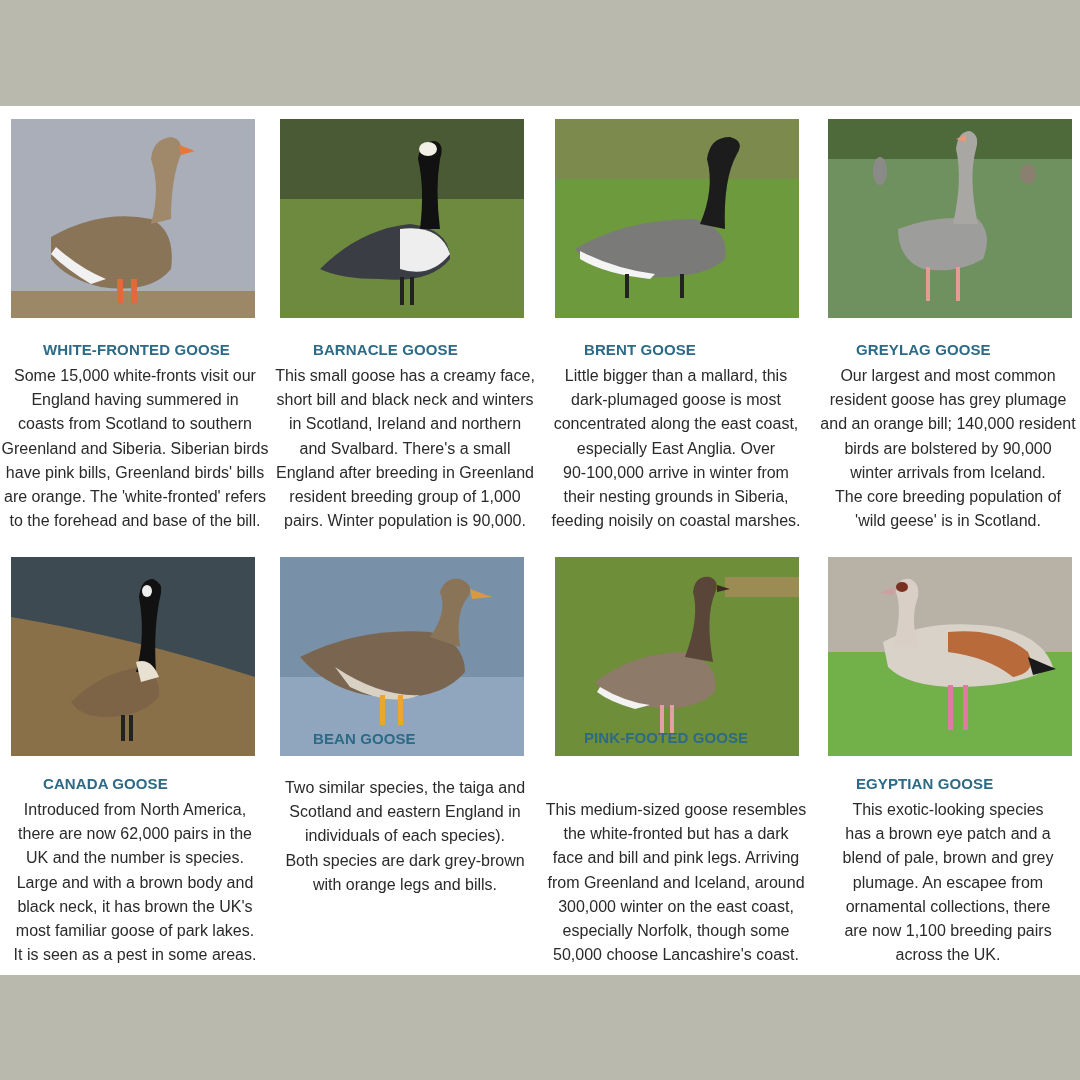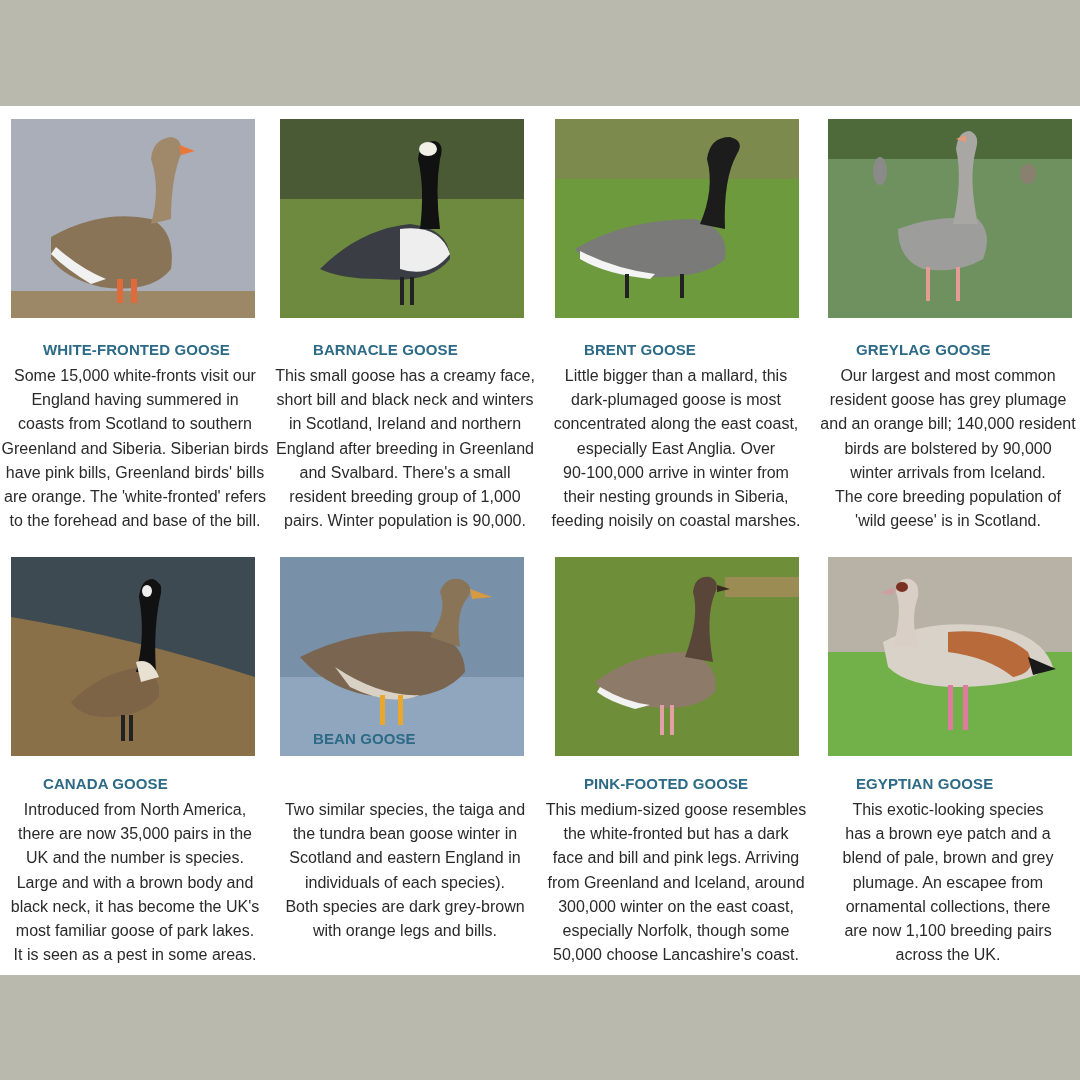--- a/index.html
+++ b/index.html
@@ -84,22 +84,22 @@
       <ellipse cx="148" cy="30" rx="9" ry="7" fill="#f1efe6"></ellipse>
       <rect x="120" y="158" width="4" height="28" fill="#222"></rect>
       <rect x="130" y="158" width="4" height="28" fill="#222"></rect>
     </svg>
   </div>
   <div class="title" style="left:270px;top:341px;">BARNACLE GOOSE</div>
   <div class="desc" style="left:270px;top:364px;">
     <span>This small goose has a creamy face,</span>
     <span>short bill and black neck and winters</span>
     <span>in Scotland, Ireland and northern</span>
+    <span>and Svalbard. There's a small</span>
     <span>England after breeding in Greenland</span>
-    <span>and Svalbard. There's a small</span>
     <span>resident breeding group of 1,000</span>
     <span>pairs. Winter population is 90,000.</span>
   </div>
 </div>
 
 <div>
   <div class="photo" style="left:555px;top:119px;">
     <svg viewBox="0 0 244 199" preserveAspectRatio="none">
       <rect width="244" height="199" fill="#7c8a4e"></rect>
       <rect y="60" width="244" height="139" fill="#6e9a3e"></rect>
@@ -157,67 +157,66 @@
       <path d="M125,115 Q135,80 128,40 Q130,22 142,22 Q152,26 150,36 Q142,70 145,115 Z" fill="#111111"></path>
       <ellipse cx="136" cy="34" rx="5" ry="6" fill="#eeeeee"></ellipse>
       <path d="M125,105 Q140,100 148,120 L130,125 Z" fill="#e8e0d0"></path>
       <rect x="110" y="158" width="4" height="26" fill="#222"></rect>
       <rect x="118" y="158" width="4" height="26" fill="#222"></rect>
     </svg>
   </div>
   <div class="title" style="left:0px;top:775px;">CANADA GOOSE</div>
   <div class="desc" style="left:0px;top:798px;text-align:center;">
     <span>Introduced from North America,</span>
-    <span>there are now 35,000 pairs in the</span>
+    <span>there are now 62,000 pairs in the</span>
     <span>UK and the number is species.</span>
     <span>Large and with a brown body and</span>
-    <span>black neck, it has become the UK's</span>
+    <span>black neck, it has brown the UK's</span>
     <span>most familiar goose of park lakes.</span>
     <span>It is seen as a pest in some areas.</span>
   </div>
 </div>
 
 <div>
   <div class="photo" style="left:280px;top:557px;">
     <svg viewBox="0 0 244 199" preserveAspectRatio="none">
       <rect width="244" height="199" fill="#7890a8"></rect>
       <rect y="120" width="244" height="79" fill="#8fa6be"></rect>
       <path d="M20,100 Q80,70 150,75 Q185,85 185,115 Q160,145 100,140 Q50,135 20,100 Z" fill="#7a6650"></path>
       <path d="M55,110 Q100,140 140,138 Q110,150 70,130 Z" fill="#d9d2c4"></path>
       <path d="M150,80 Q168,55 160,35 Q165,20 180,22 Q195,28 188,40 Q175,55 180,90 Z" fill="#8a7458"></path>
       <path d="M190,32 L212,40 L192,42 Z" fill="#d89a40"></path>
       <rect x="100" y="138" width="5" height="30" fill="#e8a82e"></rect>
       <rect x="118" y="138" width="5" height="30" fill="#e8a82e"></rect>
     </svg>
   </div>
   <div class="title" style="left:270px;top:730px;">BEAN GOOSE</div>
-  <div class="desc" style="left:270px;top:798px;">
+  <div class="desc" style="left:270px;top:776px;">
     <span>Two similar species, the taiga and</span>
-    <span>the tundra bean goose winter in</span>
     <span>Scotland and eastern England in</span>
     <span>individuals of each species).</span>
     <span>Both species are dark grey-brown</span>
     <span>with orange legs and bills.</span>
   </div>
 </div>
 
 <div>
   <div class="photo" style="left:555px;top:557px;">
     <svg viewBox="0 0 244 199" preserveAspectRatio="none">
       <rect width="244" height="199" fill="#6e8e3a"></rect>
       <rect x="170" y="20" width="74" height="20" fill="#b98a66" opacity="0.6"></rect>
       <path d="M40,125 Q80,95 130,95 Q165,105 160,135 Q140,155 95,150 Q55,145 40,125 Z" fill="#8e7a68"></path>
       <path d="M45,130 Q70,145 95,148 L80,152 Q55,145 42,135 Z" fill="#f2f2f2"></path>
       <path d="M130,100 Q145,60 138,35 Q140,18 155,20 Q165,24 160,36 Q150,60 158,105 Z" fill="#5a4638"></path>
       <path d="M162,28 L175,32 L162,35 Z" fill="#3a2a20"></path>
       <rect x="105" y="148" width="4" height="30" fill="#e0a0a6"></rect>
       <rect x="115" y="148" width="4" height="30" fill="#e0a0a6"></rect>
     </svg>
   </div>
-  <div class="title" style="left:541px;top:775px;">PINK-FOOTED GOOSE</div>
+  <div class="title" style="left:541px;top:729px;">PINK-FOOTED GOOSE</div>
   <div class="desc" style="left:541px;top:798px;">
     <span>This medium-sized goose resembles</span>
     <span>the white-fronted but has a dark</span>
     <span>face and bill and pink legs. Arriving</span>
     <span>from Greenland and Iceland, around</span>
     <span>300,000 winter on the east coast,</span>
     <span>especially Norfolk, though some</span>
     <span>50,000 choose Lancashire's coast.</span>
   </div>
 </div>

